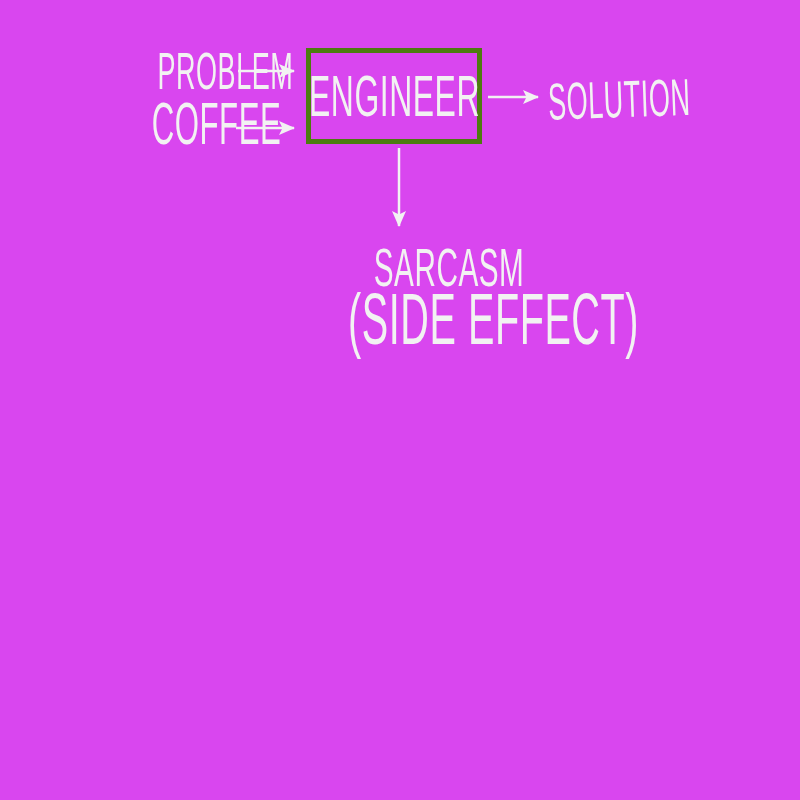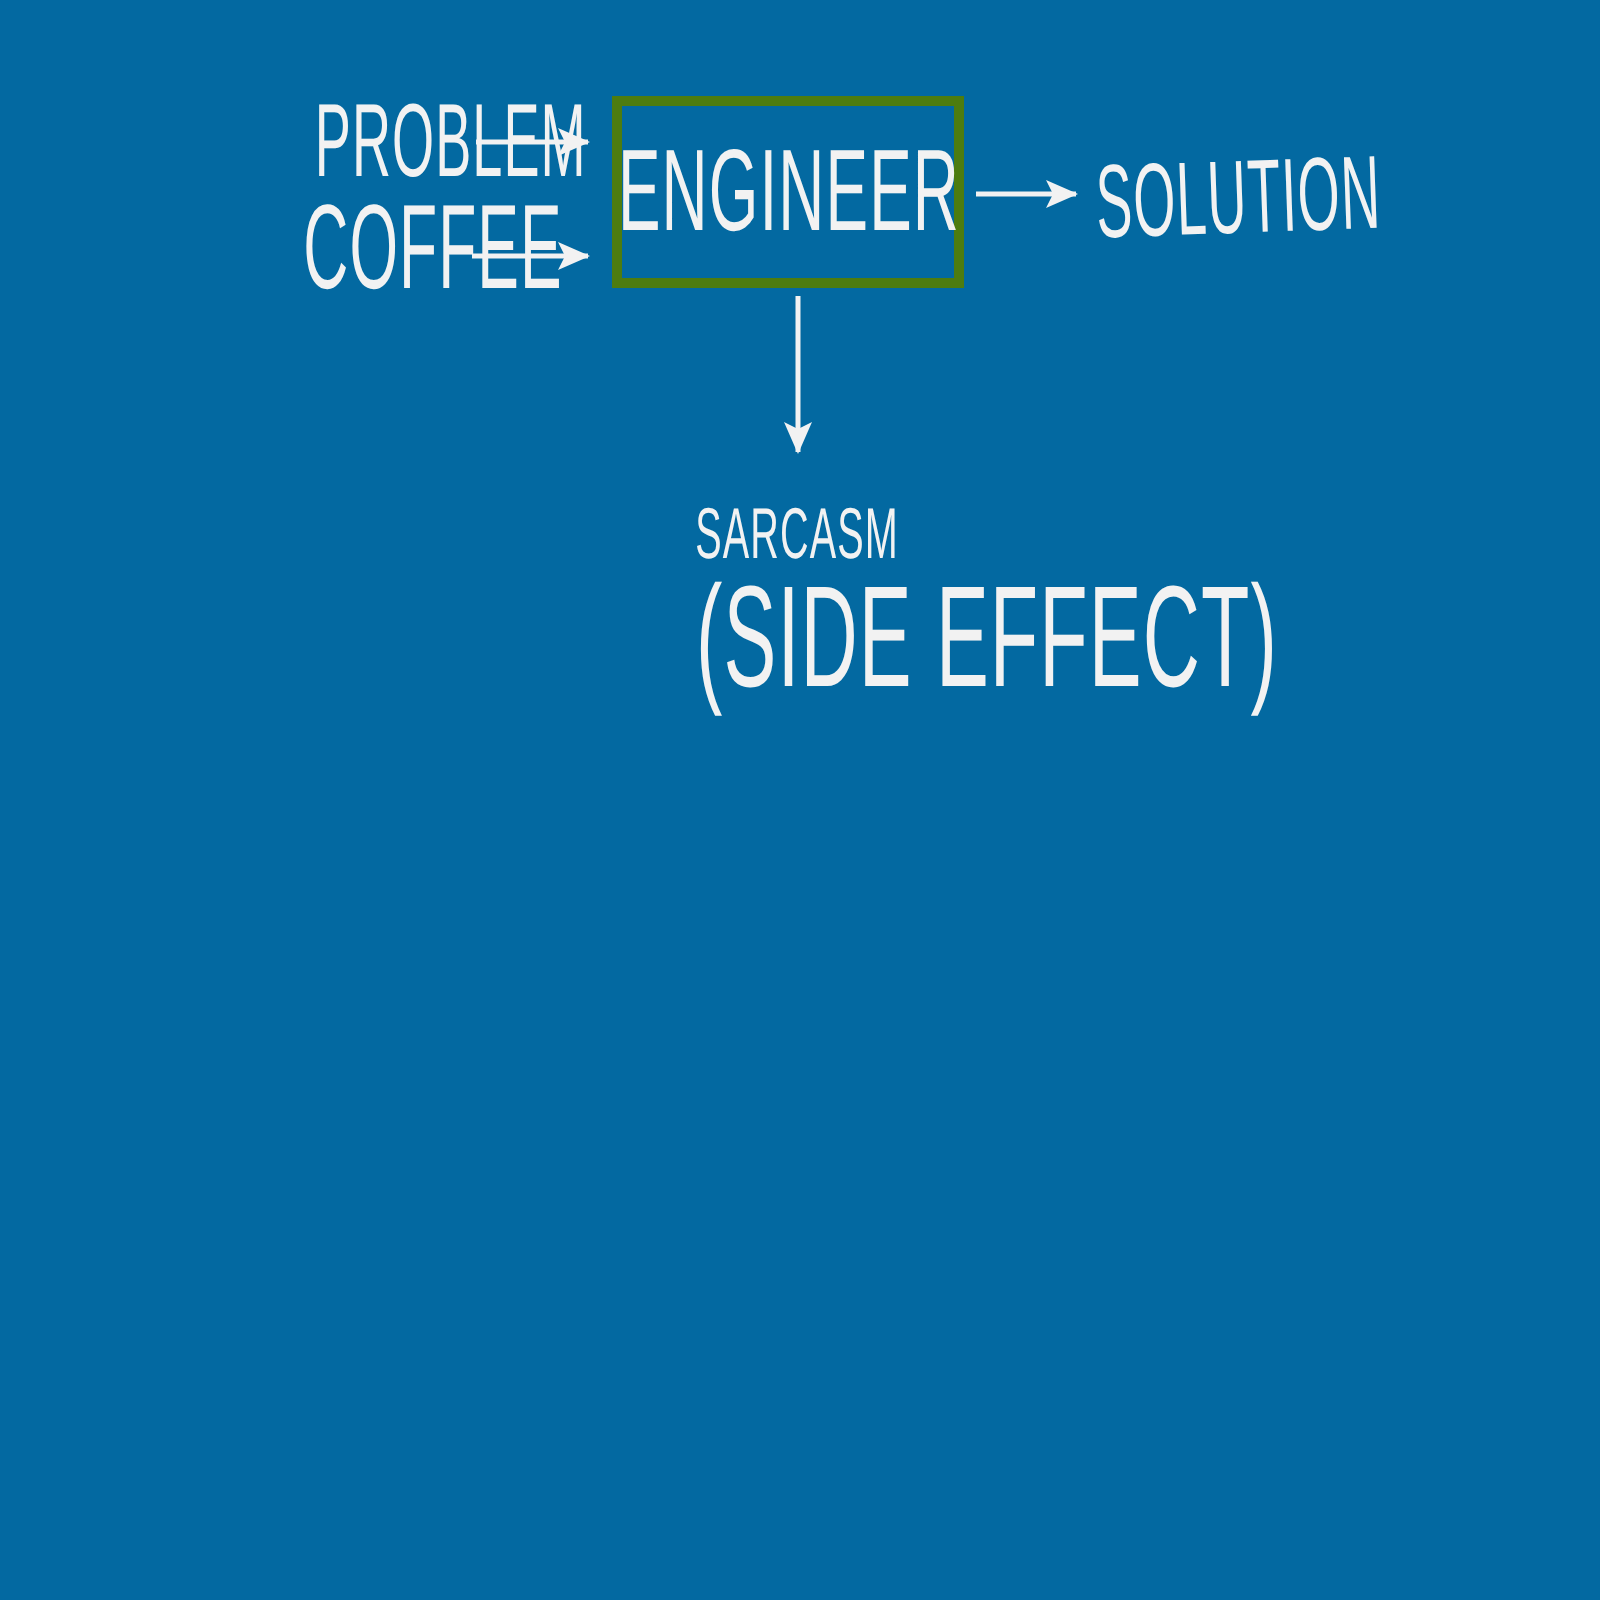--- a/index.html
+++ b/index.html
@@ -4,21 +4,21 @@
 <style>
   html, body {
     margin: 0;
     padding: 0;
     background: #000;
   }
   .canvas {
     position: relative;
     width: 800px;
     height: 800px;
-    background: #0369a1;
+    background: #d946ef;
     overflow: hidden;
     font-family: "Liberation Sans", sans-serif;
   }
   .label {
     position: absolute;
     color: #f2f2f2;
     white-space: nowrap;
     letter-spacing: 1px;
   }
   
@@ -59,22 +59,22 @@
     white-space: nowrap;
   }
   .engineer-box .squeeze { transform: scaleX(0.55); }
   .label-solution {
     left: 548px; top: 72px;
     font-size: 52px; line-height: 50px;
     text-align: left;
     transform: rotate(-2deg);
   }
   .label-sarcasm {
-    left: 299px; top: 243px; width: 200px;
-    font-size: 36px; line-height: 48px;
+    left: 312px; top: 243px; width: 200px;
+    font-size: 54px; line-height: 48px;
     text-align: center;
   }
   .label-sarcasm .squeeze { transform: scaleX(0.55); }
   .label-side-effect {
     left: 229px; top: 287px; width: 340px;
     font-size: 72px; line-height: 64px;
     text-align: right;
   }
   .label-side-effect .squeeze { transform: scaleX(0.55); }
 

